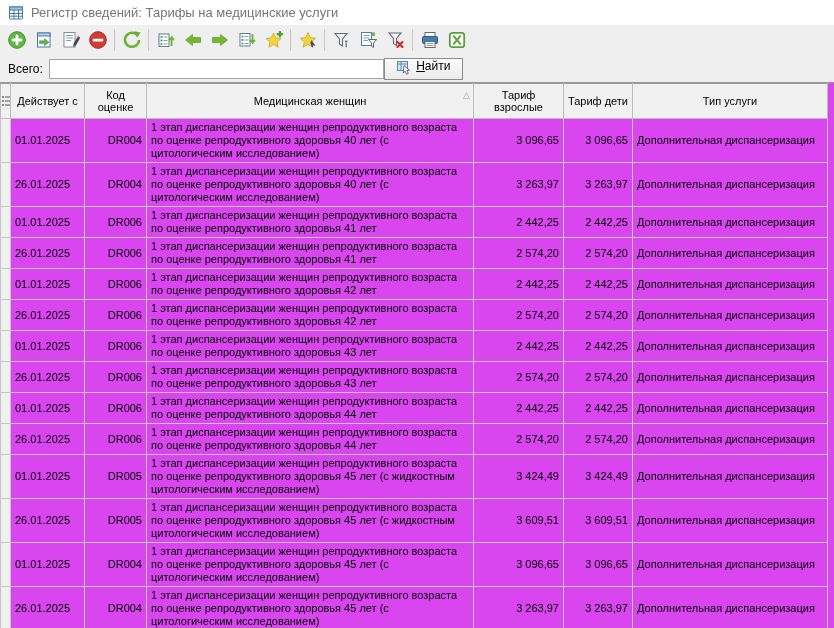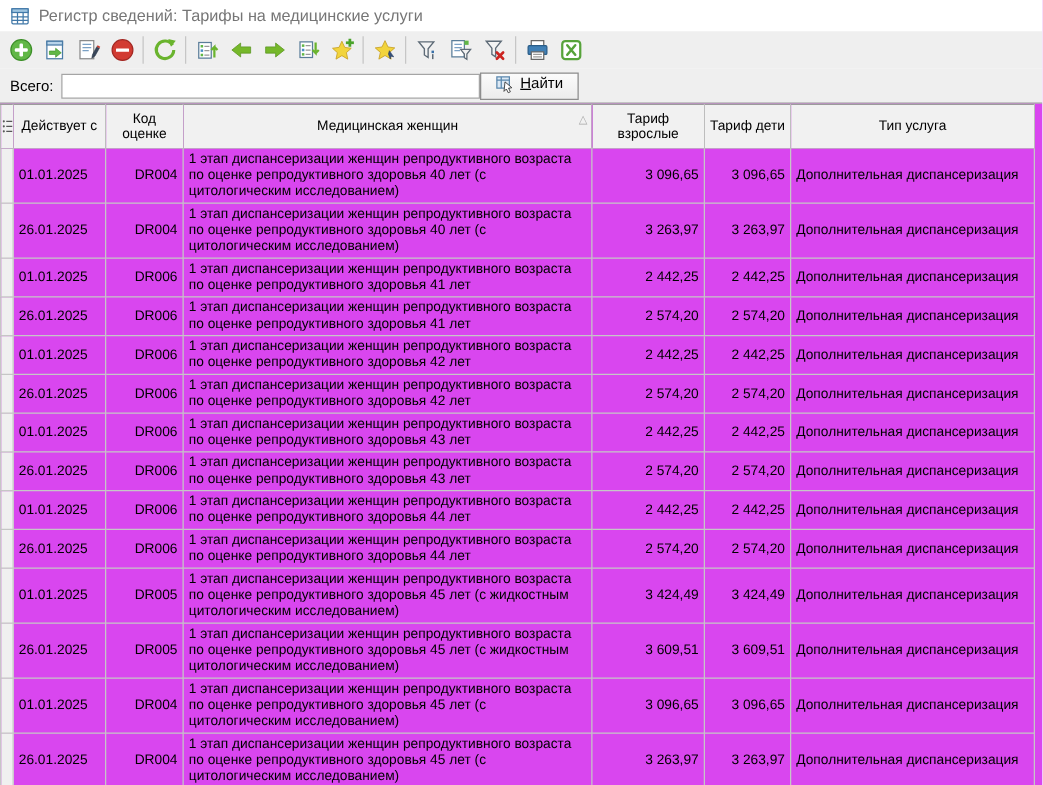--- a/index.html
+++ b/index.html
@@ -267,21 +267,21 @@
                   <line x1="3" y1="6" x2="8" y2="6" stroke="#555"></line>
                   <circle cx="1" cy="10" r="0.9" fill="#555"></circle>
                   <line x1="3" y1="10" x2="8" y2="10" stroke="#555"></line>
                 </svg></span>
           </th>
           <th><span>Действует с</span></th>
           <th><span>Код оценке</span></th>
           <th><span>Медицинская женщин</span><span class="sort-ind">△</span></th>
           <th><span>Тариф взрослые</span></th>
           <th><span>Тариф дети</span></th>
-          <th><span>Тип услуга</span></th>
+          <th><span>Тип услуги</span></th>
         </tr>
       </thead>
       <tbody>
           <tr>
             <td class="sel"></td>
             <td class="date">01.01.2025</td>
             <td class="code">DR004</td>
             <td class="service">1 этап диспансеризации женщин репродуктивного возраста по оценке репродуктивного здоровья 40 лет (с цитологическим исследованием)</td>
             <td class="num">3 096,65</td>
             <td class="num">3 096,65</td>

